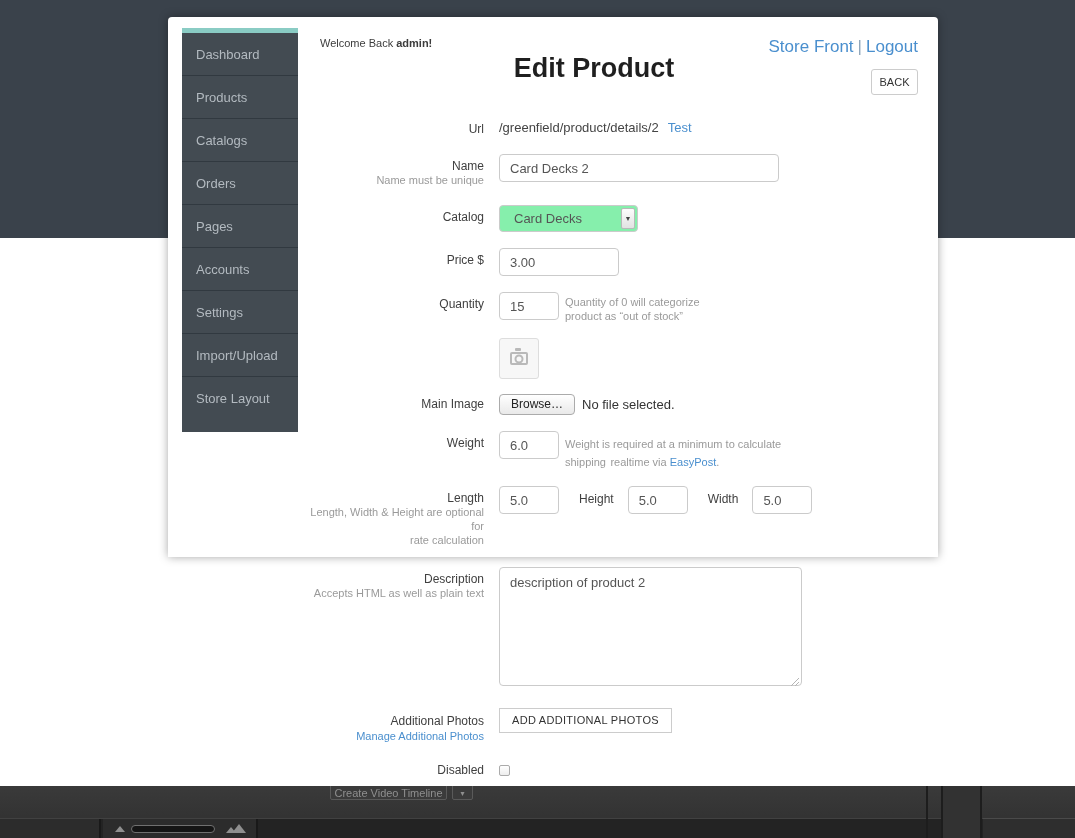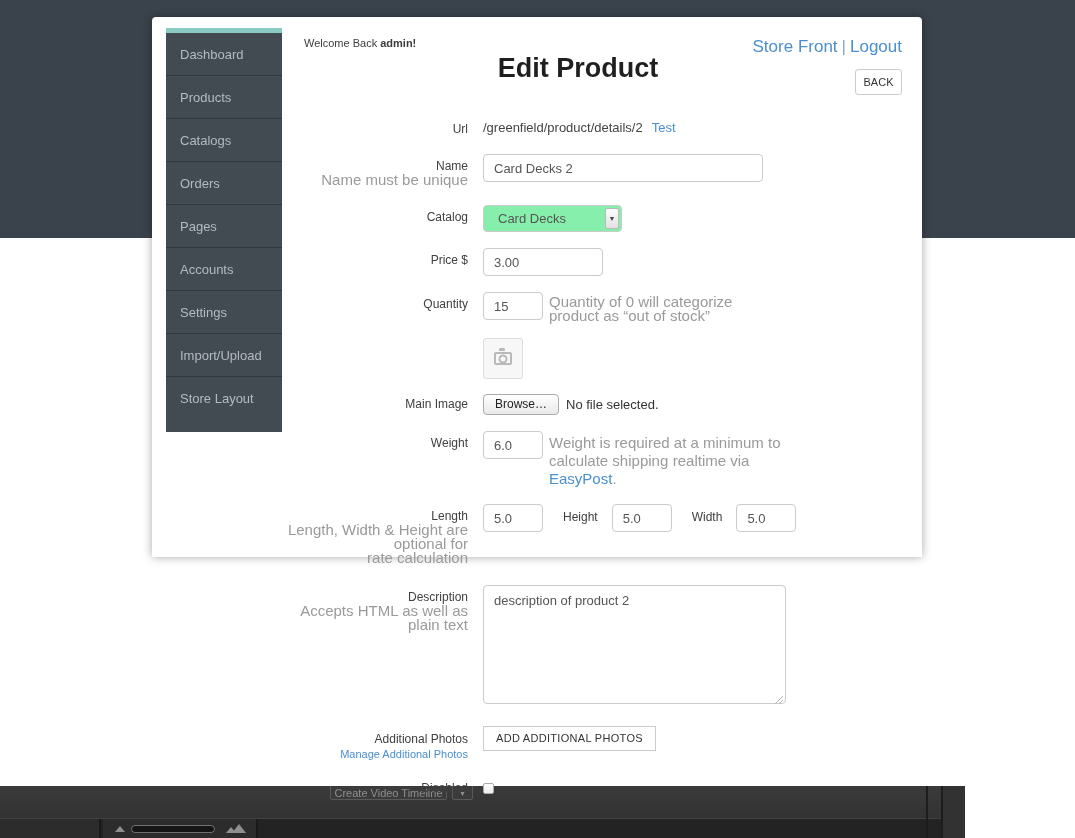--- a/index.html
+++ b/index.html
@@ -4,21 +4,21 @@
 <style>
   * { margin:0; padding:0; box-sizing:border-box; }
   html,body { width:1075px; height:838px; }
   body { font-family:"Liberation Sans", sans-serif; background:#fff; overflow:hidden; }
   #page { position:relative; width:1075px; height:838px; background:#fff; overflow:hidden; }
 
   
   .top-band { position:absolute; left:0; top:0; width:1075px; height:238px; background:#3a424b; }
 
   
-  .bottom-app { position:absolute; left:0; top:786px; width:965px; height:52px;
+  .bottom-app { position:absolute; left:0; top:786px; width:1075px; height:52px;
     background:linear-gradient(#3a3a3a,#2e2e2e); overflow:hidden; }
   .cvt-btn { position:absolute; left:330px; top:-9px; width:117px; height:23px;
     background:#3b3b3b; border:1px solid #5a5a5a; border-radius:2px; color:#8f8f8f;
     font-size:11px; text-align:center; line-height:30px; }
   .cvt-drop { position:absolute; left:452px; top:-9px; width:21px; height:23px;
     background:#3b3b3b; border:1px solid #5a5a5a; border-radius:2px; color:#8f8f8f;
     font-size:8px; text-align:center; line-height:31px; }
   .strip { position:absolute; left:0; top:32px; right:0; bottom:0; background:#232323; border-top:1px solid #414141; }
   .strip-left { position:absolute; left:0; top:33px; width:101px; bottom:0; background:#2c2c2c; border-right:2px solid #191919; }
   .zoom-panel { position:absolute; left:103px; top:33px; width:155px; bottom:0; background:#2c2c2c;
@@ -27,21 +27,21 @@
   .tri.big { border-left-width:7px; border-right-width:7px; border-bottom-width:9px; }
   .tri.mid { border-left-width:5px; border-right-width:5px; border-bottom-width:6px; margin-right:-4px; }
   .zoom-slider { width:84px; height:8px; border:1px solid #707070; border-radius:4px; background:#151515; margin:0 11px 0 10px; }
   .mountains { display:flex; align-items:flex-end; }
   .vdiv-a { position:absolute; left:926px; top:0; bottom:0; width:2px; background:#1d1d1d; }
   .vcol { position:absolute; left:941px; top:0; bottom:0; width:41px; background:#323232;
     border-left:2px solid #1d1d1d; border-right:2px solid #1d1d1d; }
   .right-panel { position:absolute; left:983px; top:32px; right:0; bottom:0; background:#2e2e2e; border-top:1px solid #4a4a4a; }
 
   
-  .modal { position:absolute; left:152px; top:17px; width:770px; height:540px; background:#fff;
+  .modal { position:absolute; left:168px; top:17px; width:770px; height:540px; background:#fff;
     border-radius:4px 4px 0 0; box-shadow:0 0 10px rgba(0,0,0,0.35); }
 
   
   .sidebar { position:absolute; left:14px; top:11px; width:116px; background:#434b52; padding-bottom:12px; }
   .sidebar-accent { height:5px; background:#8accc4; }
   .side-item { height:43px; display:flex; align-items:center; padding-left:14px;
     color:#b3bac0; font-size:13px; cursor:pointer; }
   .side-item:not(:last-child) { border-bottom:1px solid #313940; }
 
   
@@ -52,21 +52,21 @@
   .top-links .sep { color:#8fa6bb; margin:0 4px; }
   h1.title { margin:36px 48px 0 130px; text-align:center; font-size:27px; font-weight:bold; color:#1f1f1f; }
   .back-btn { position:absolute; right:20px; top:52px; width:47px; height:26px; background:#fff;
     border:1px solid #ccc; border-radius:3px; font-size:11px; color:#333; text-align:center; line-height:24px; cursor:pointer; }
 
   
   .form { position:absolute; left:130px; right:0; top:95px; padding-top:8px; }
   .row { display:flex; align-items:flex-start; }
   .lbl-col { width:201px; text-align:right; padding-right:15px; padding-top:5px; flex:none; }
   .lbl { font-size:12px; color:#404040; line-height:14px; }
-  .hint { font-size:15px; color:#9a9a9a; line-height:14px; }
+  .hint { font-size:11px; color:#9a9a9a; line-height:14px; }
   .in-col { display:flex; align-items:flex-start; }
   input.txt { height:28px; border:1px solid #cbcbcb; border-radius:4px; padding:0 10px; font-size:13px;
     color:#555; font-family:"Liberation Sans",sans-serif; background:#fff; }
   .w-name { width:280px; } .w-price { width:120px; height:27px; } .w-small { width:60px; height:27px; }
   .w-qty { width:60px; }
   .url-row .lbl-col { padding-top:2px; }
   .url-val { font-size:13px; color:#444; padding-top:0; }
   .test-link { font-size:13px; color:#4a8fce; text-decoration:none; margin-left:9px; cursor:pointer; }
   .sel { position:relative; width:139px; height:27px; border:1px solid #cbcbcb; border-radius:4px;
     background:#86efac; font-size:13px; color:#555; line-height:25px; padding-left:14px; cursor:pointer; }

